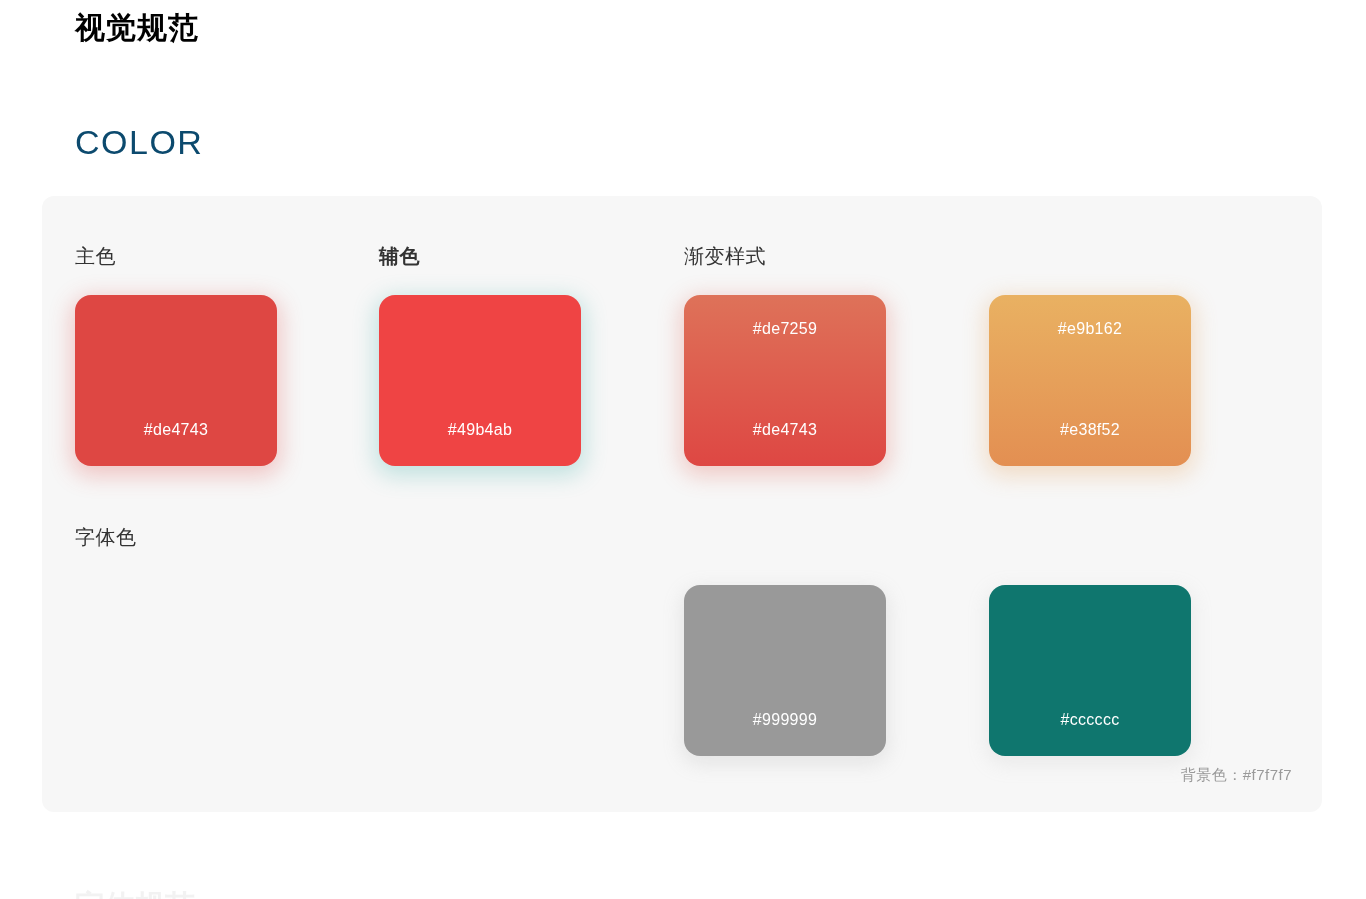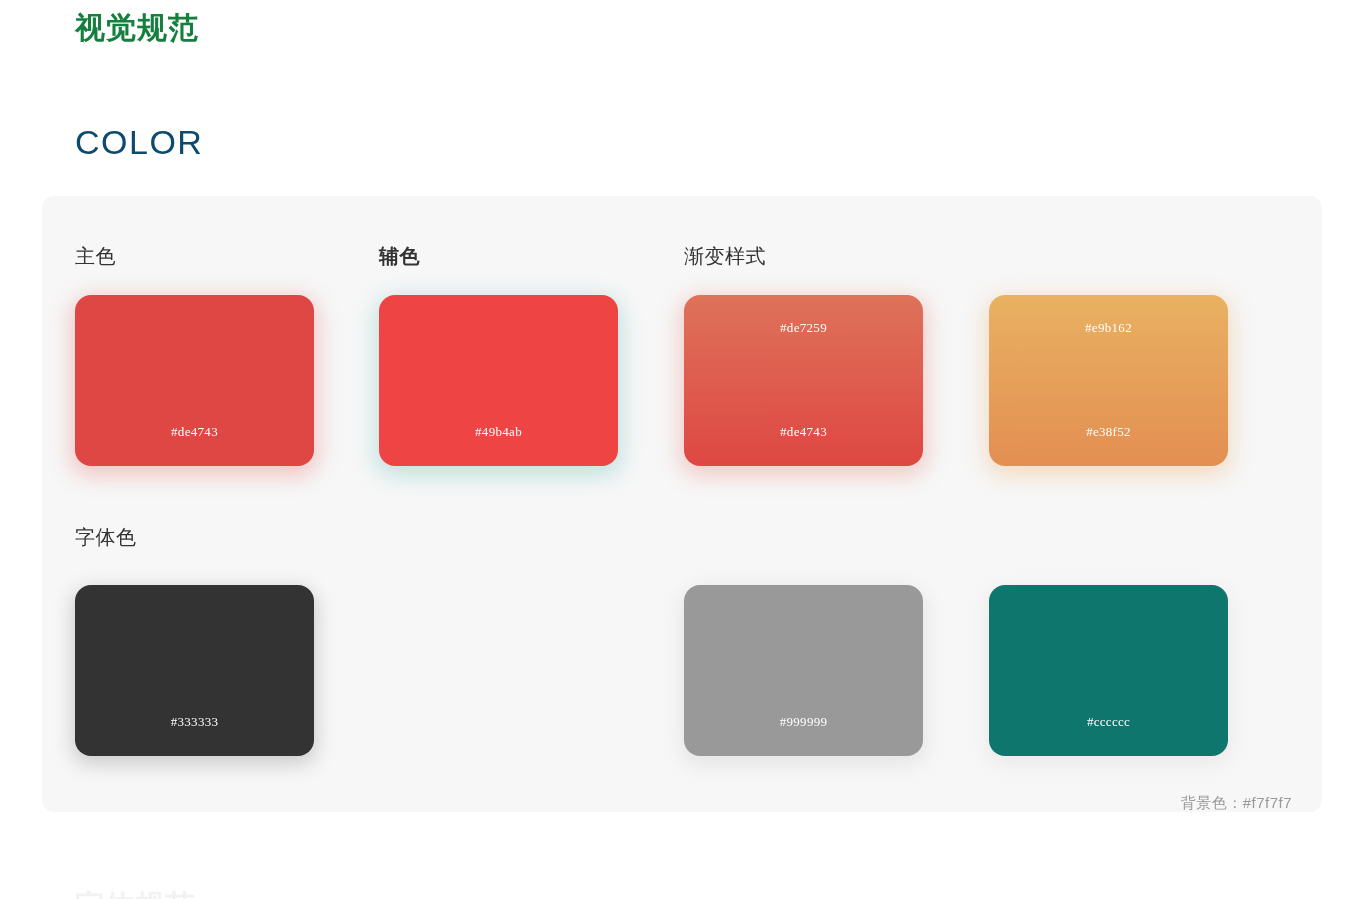--- a/index.html
+++ b/index.html
@@ -12,21 +12,21 @@
     overflow: hidden;
     position: relative;
   }
 
   .page-title {
     position: absolute;
     left: 75px;
     top: 10px;
     font-size: 30px;
     font-weight: bold;
-    color: #15803d;
+    color: #000000;
     letter-spacing: 1px;
     line-height: 1.2;
   }
 
   .section-title {
     position: absolute;
     left: 75px;
     top: 122px;
     font-size: 34px;
     font-weight: 300;
@@ -50,27 +50,26 @@
     font-size: 20px;
     font-weight: 400;
     color: #333333;
     letter-spacing: 0.5px;
     line-height: 1.2;
     white-space: nowrap;
   }
 
   .swatch {
     position: absolute;
-    width: 239px;
+    width: 202px;
     height: 171px;
     border-radius: 16px;
     color: #ffffff;
-    font-size: 13px;
+    font-size: 16px;
     letter-spacing: 0.3px;
-    font-family: Liberation Serif, serif;
   }
 
   .swatch .hex {
     position: absolute;
     left: 0;
     width: 100%;
     text-align: center;
     line-height: 1;
   }
 
@@ -100,21 +99,21 @@
             box-shadow: 0 6px 20px 2px rgba(180,180,180,0.18); }
 
   .label-primary  { left: 33px;  top: 48px; }
   .label-second   { left: 337px; top: 48px; font-weight: bold; }
   .label-gradient { left: 642px; top: 48px; }
   .label-font     { left: 33px;  top: 329px; }
 
   .bg-note {
     position: absolute;
     right: 30px;
-    bottom: 0;
+    bottom: 28px;
     font-size: 15px;
     color: #999999;
     letter-spacing: 0.5px;
     line-height: 1.2;
   }
 
   .next-section-peek {
     position: absolute;
     left: 75px;
     top: 888px;
@@ -155,23 +154,20 @@
   <div class="swatch s-grad-red">
     <span class="hex top">#de7259</span>
     <span class="hex bottom">#de4743</span>
   </div>
 
   <div class="swatch s-grad-org">
     <span class="hex top">#e9b162</span>
     <span class="hex bottom">#e38f52</span>
   </div>
 
-  <div class="swatch s-g333">
-    <span class="hex bottom">#333333</span>
-  </div>
 
 
   <div class="swatch s-g999">
     <span class="hex bottom">#999999</span>
   </div>
 
   <div class="swatch s-gccc">
     <span class="hex bottom">#cccccc</span>
   </div>
 

